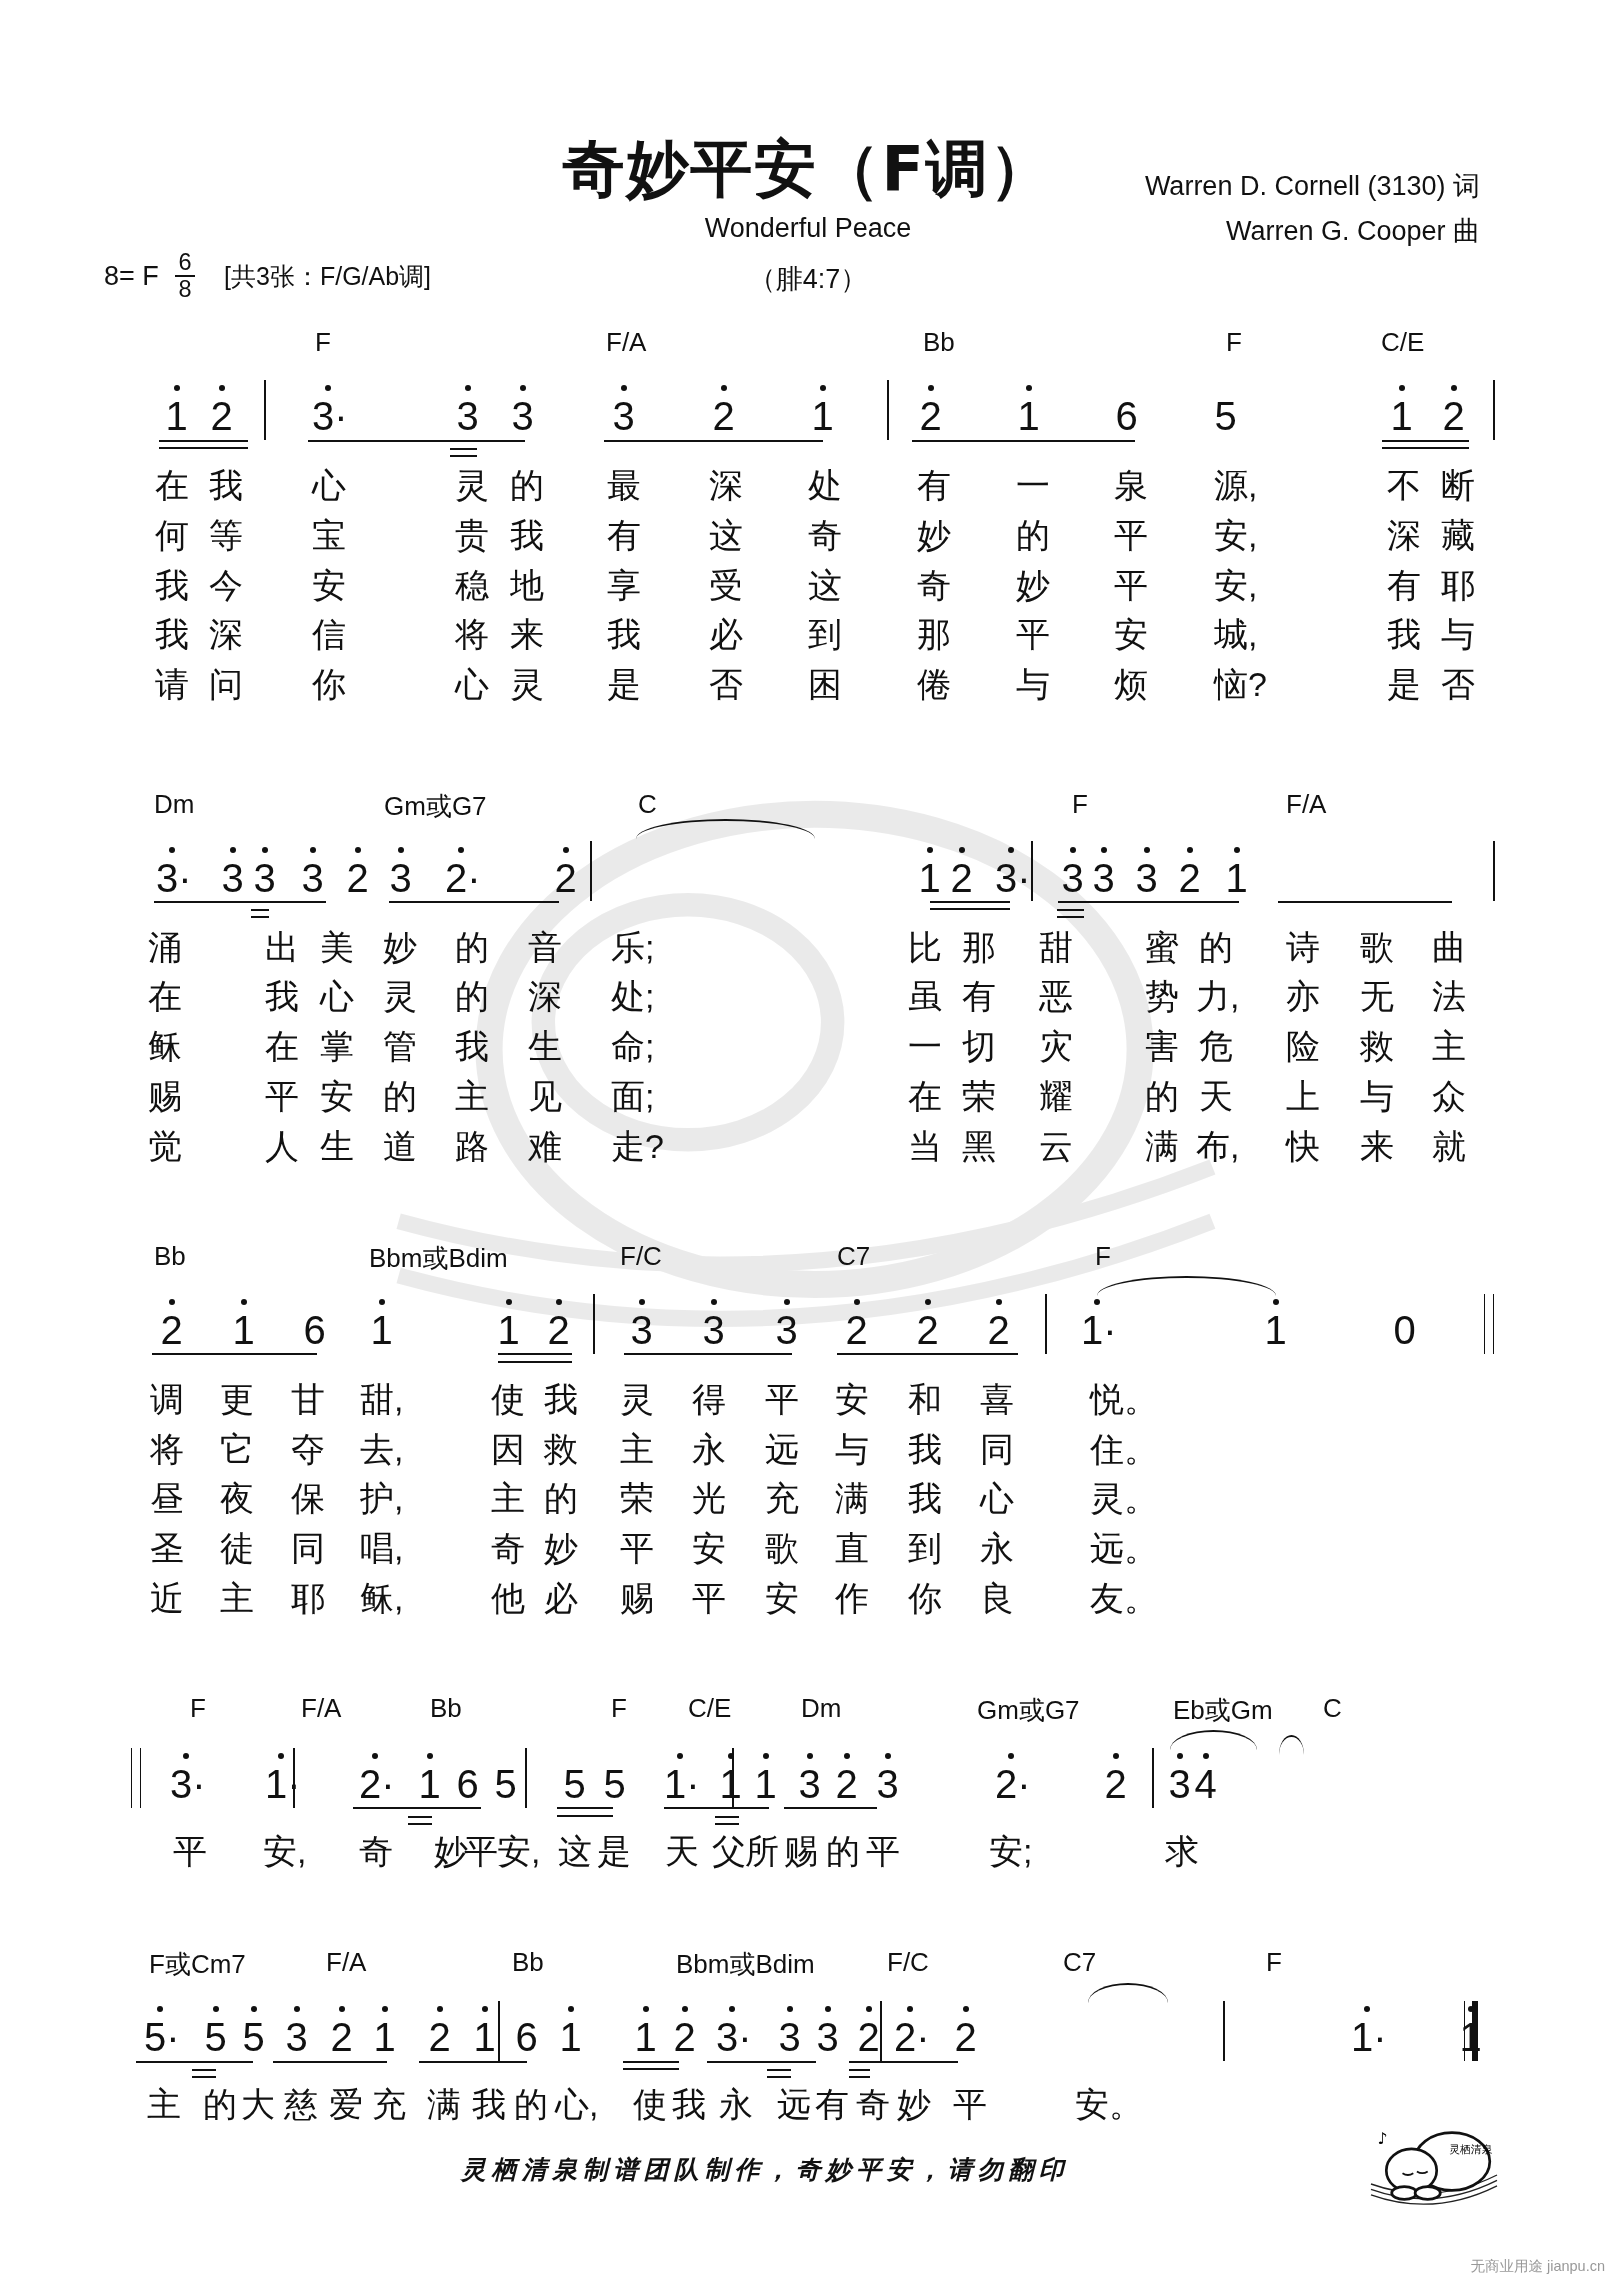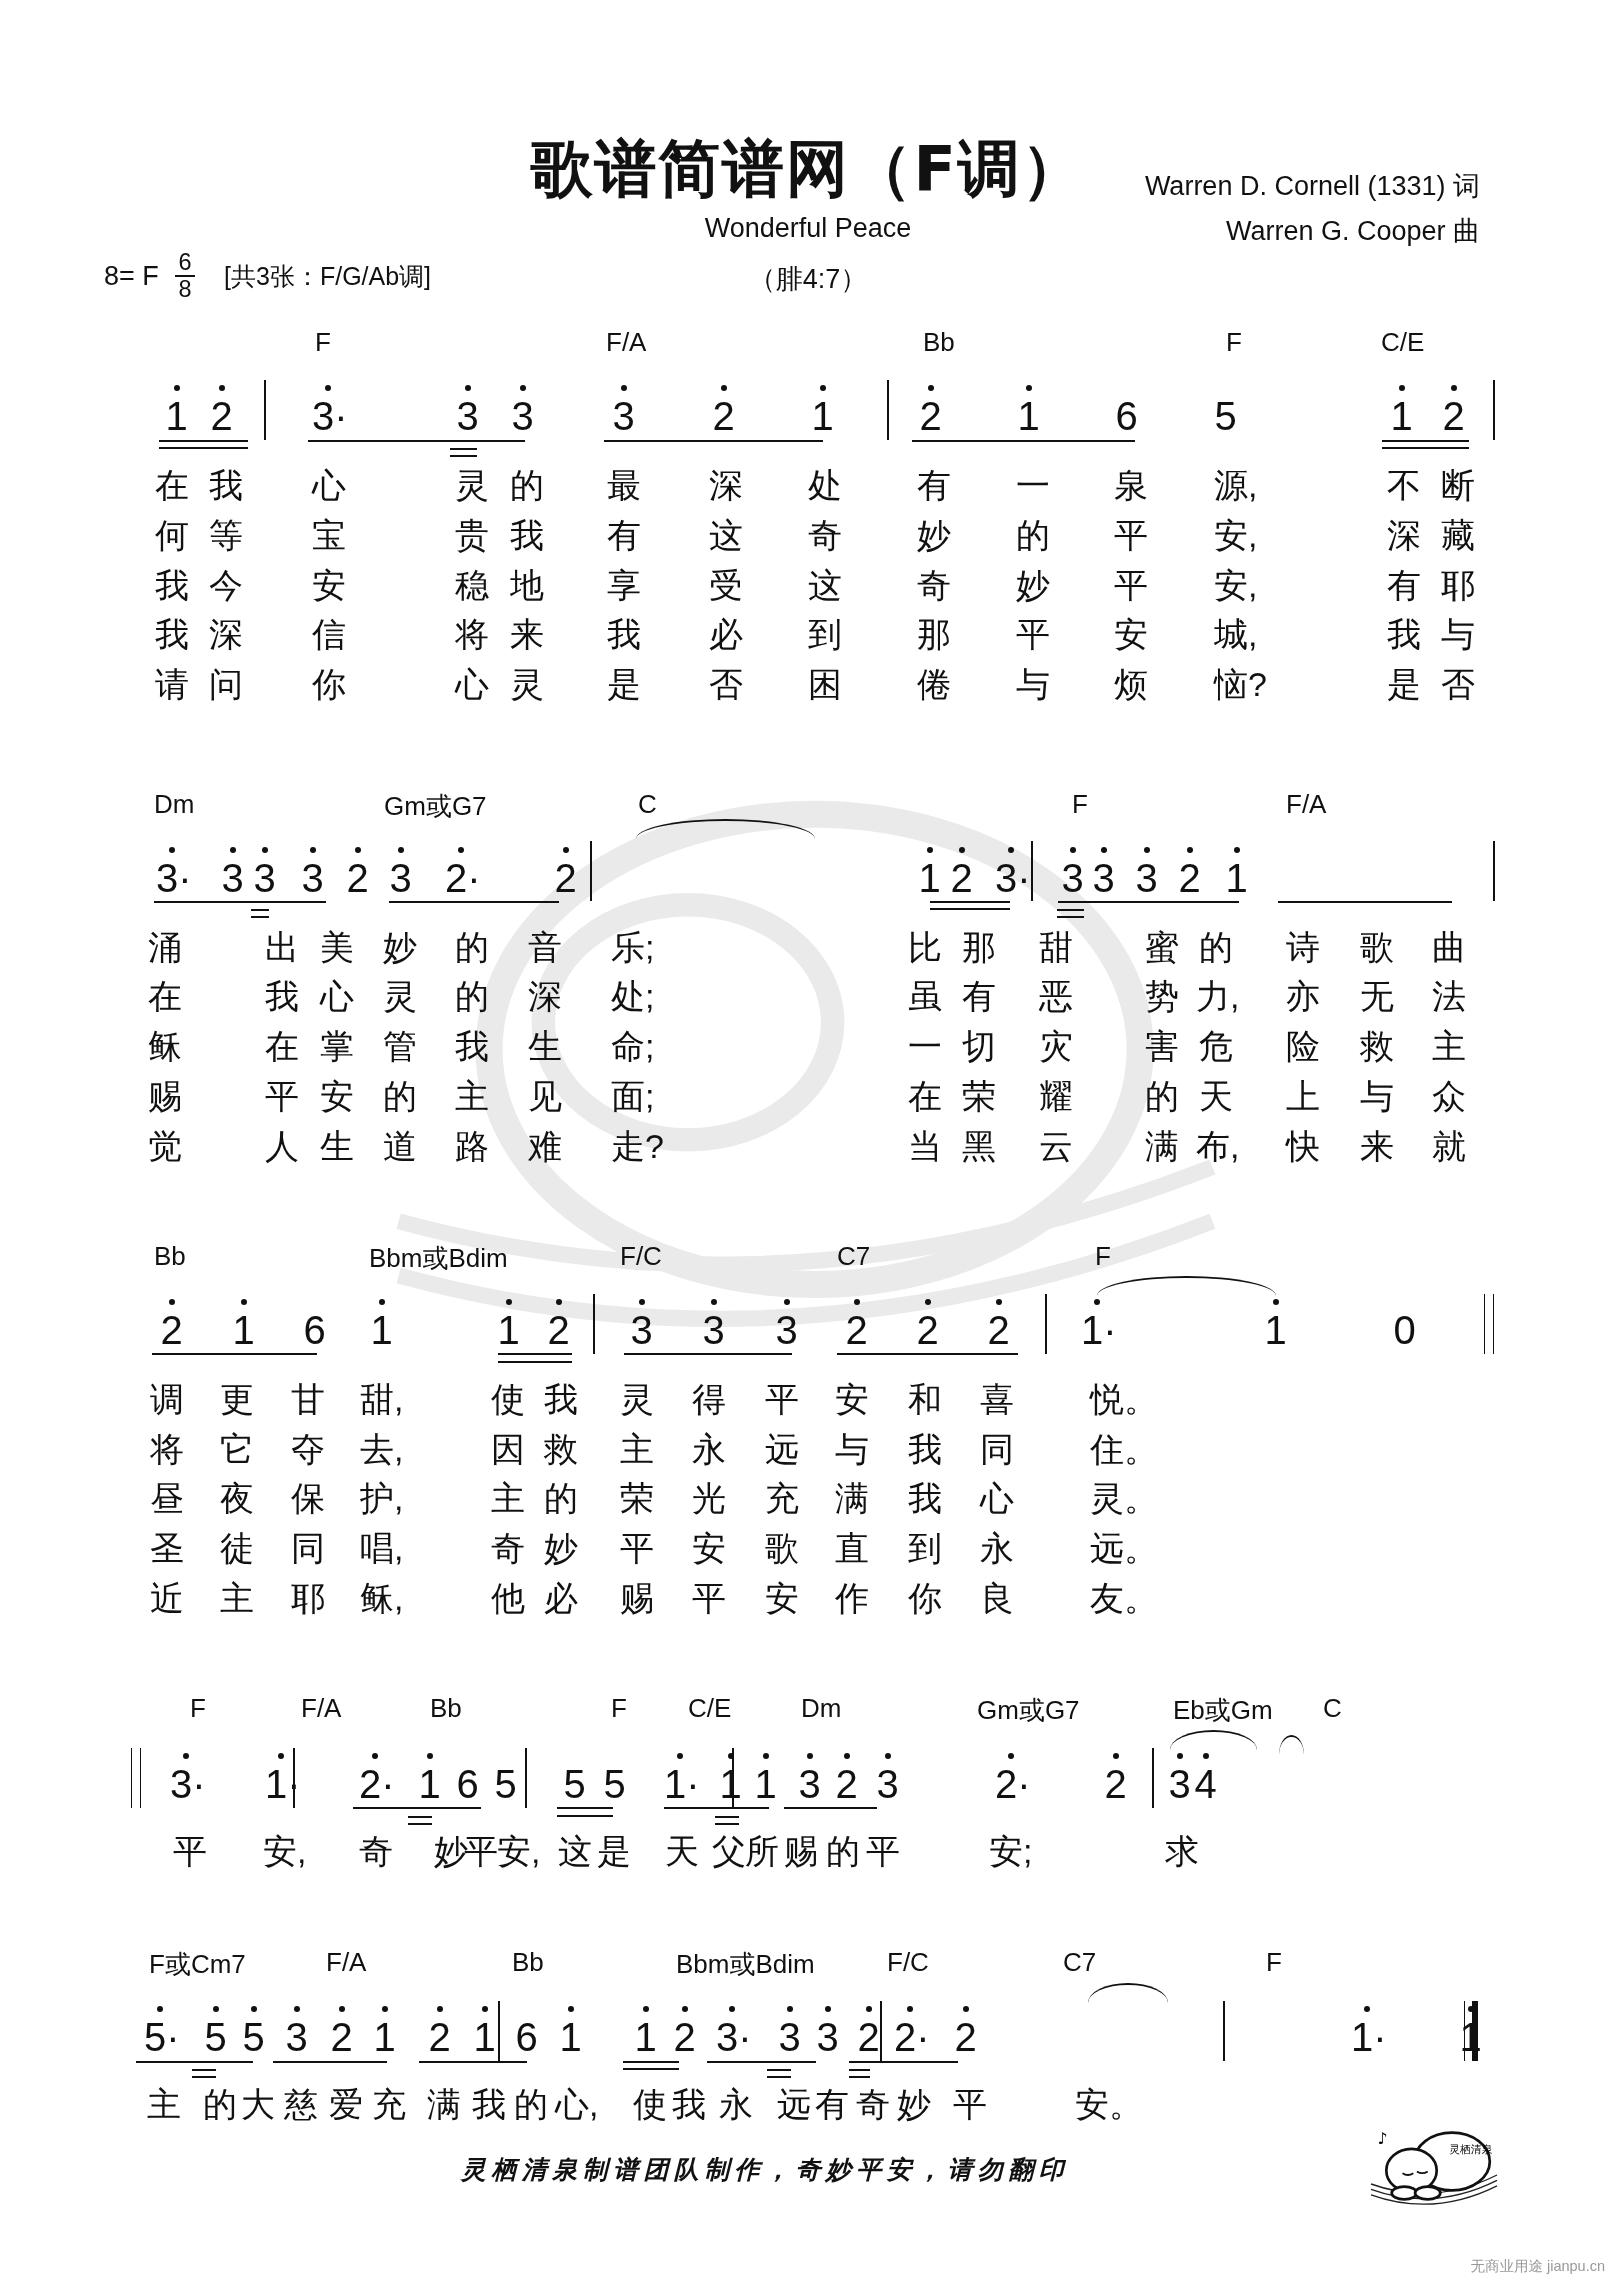--- a/index.html
+++ b/index.html
@@ -35,24 +35,24 @@
 </head>
 <body>
 
 <svg class="abs watermark" viewBox="0 0 1000 700">
   <ellipse cx="520" cy="330" rx="360" ry="260" fill="none" stroke="#000" stroke-width="30"></ellipse>
   <ellipse cx="380" cy="300" rx="160" ry="130" fill="none" stroke="#000" stroke-width="26"></ellipse>
   <path d="M60 520 Q500 640 960 460" fill="none" stroke="#000" stroke-width="18"></path>
   <path d="M60 580 Q500 700 960 520" fill="none" stroke="#000" stroke-width="18"></path>
 </svg>
 
-<div class="abs title">歌谱简谱网（F调）</div>
+<div class="abs title">奇妙平安（F调）</div>
 <div class="abs subtitle">Wonderful Peace</div>
 <div class="abs scripture">（腓4:7）</div>
-<div class="abs credit" style="top:168px">Warren D. Cornell (1331) 词</div>
+<div class="abs credit" style="top:168px">Warren D. Cornell (3130) 词</div>
 <div class="abs credit" style="top:213px">Warren G. Cooper 曲</div>
 
 <div class="abs keysig">
   <span>8=  F</span>
   <span class="frac">
     <span>6</span>
     <span class="bar"></span>
     <span>8</span>
   </span>
   <span class="sheets">[共3张：F/G/Ab调]</span>

